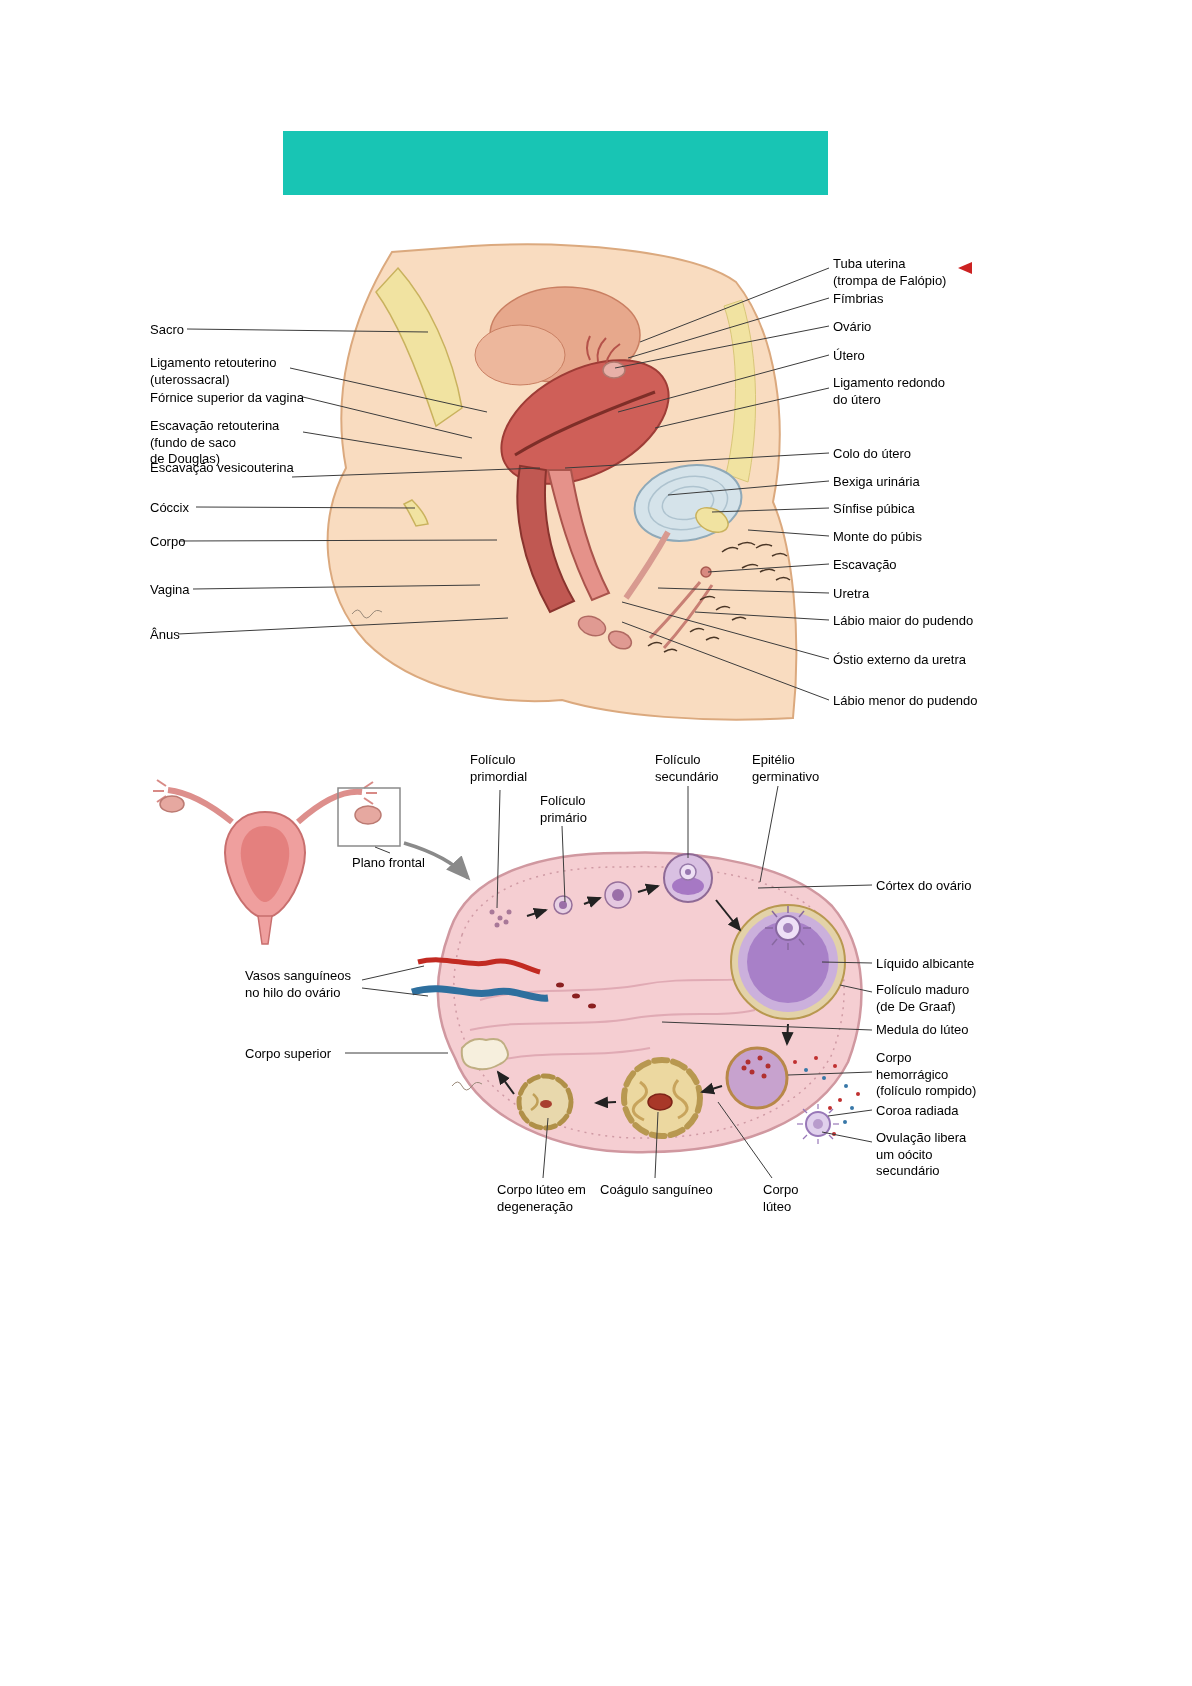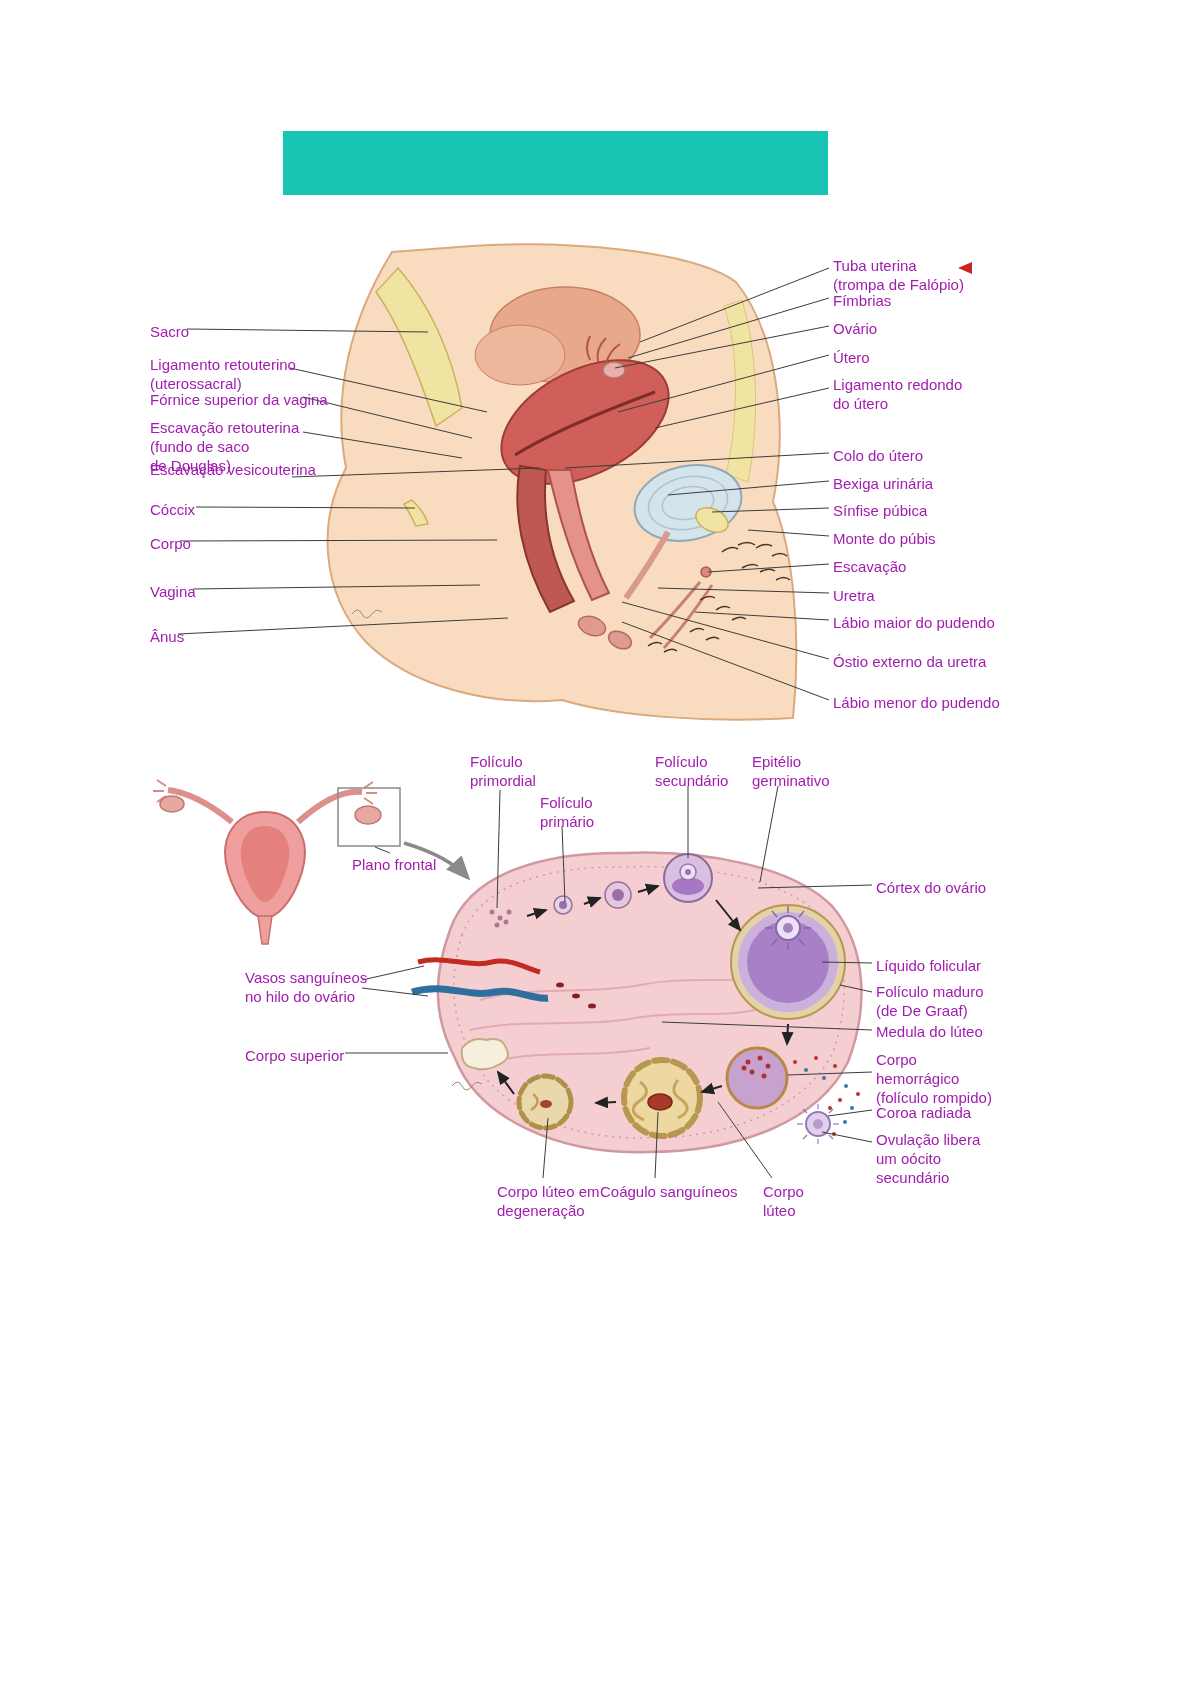--- a/index.html
+++ b/index.html
@@ -5,22 +5,22 @@
   html,body{margin:0;padding:0;background:#ffffff;}
   .page{
     position:relative;width:1192px;height:1686px;background:#ffffff;
     font-family:"Liberation Sans",sans-serif;overflow:hidden;
   }
   .banner{
     position:absolute;left:283px;top:131px;width:545px;height:64px;
   }
   .art{position:absolute;left:0;top:0;z-index:1;}
   .lbl{
-    position:absolute;z-index:2;font-size:15px;line-height:1.28;
-    color:#a21caf;white-space:pre-line;
+    position:absolute;z-index:2;font-size:13px;line-height:1.28;
+    color:#000000;white-space:pre-line;
   }
 </style>
 </head>
 <body>
 
 <div class="page">
 
   <div class="banner" style="background-color: rgb(24, 197, 180);"></div>
 
   <svg class="art" width="1192" height="1686" viewBox="0 0 1192 1686">
@@ -328,31 +328,31 @@
 secundário</div>
   <div class="lbl" style="left:752px;top:752px">Epitélio
 germinativo</div>
 
   <div class="lbl" style="left:352px;top:855px">Plano frontal</div>
   <div class="lbl" style="left:245px;top:968px">Vasos sanguíneos
 no hilo do ovário</div>
   <div class="lbl" style="left:245px;top:1046px">Corpo superior</div>
 
   <div class="lbl" style="left:876px;top:878px">Córtex do ovário</div>
-  <div class="lbl" style="left:876px;top:956px">Líquido folicular</div>
+  <div class="lbl" style="left:876px;top:956px">Líquido albicante</div>
   <div class="lbl" style="left:876px;top:982px">Folículo maduro
 (de De Graaf)</div>
   <div class="lbl" style="left:876px;top:1022px">Medula do lúteo</div>
   <div class="lbl" style="left:876px;top:1050px">Corpo
 hemorrágico
 (folículo rompido)</div>
   <div class="lbl" style="left:876px;top:1103px">Coroa radiada</div>
   <div class="lbl" style="left:876px;top:1130px">Ovulação libera
 um oócito
 secundário</div>
 
   <div class="lbl" style="left:497px;top:1182px">Corpo lúteo em
 degeneração</div>
-  <div class="lbl" style="left:600px;top:1182px">Coágulo sanguíneos</div>
+  <div class="lbl" style="left:600px;top:1182px">Coágulo sanguíneo</div>
   <div class="lbl" style="left:763px;top:1182px">Corpo
 lúteo</div>
 
 </div>
 
 </body></html>

